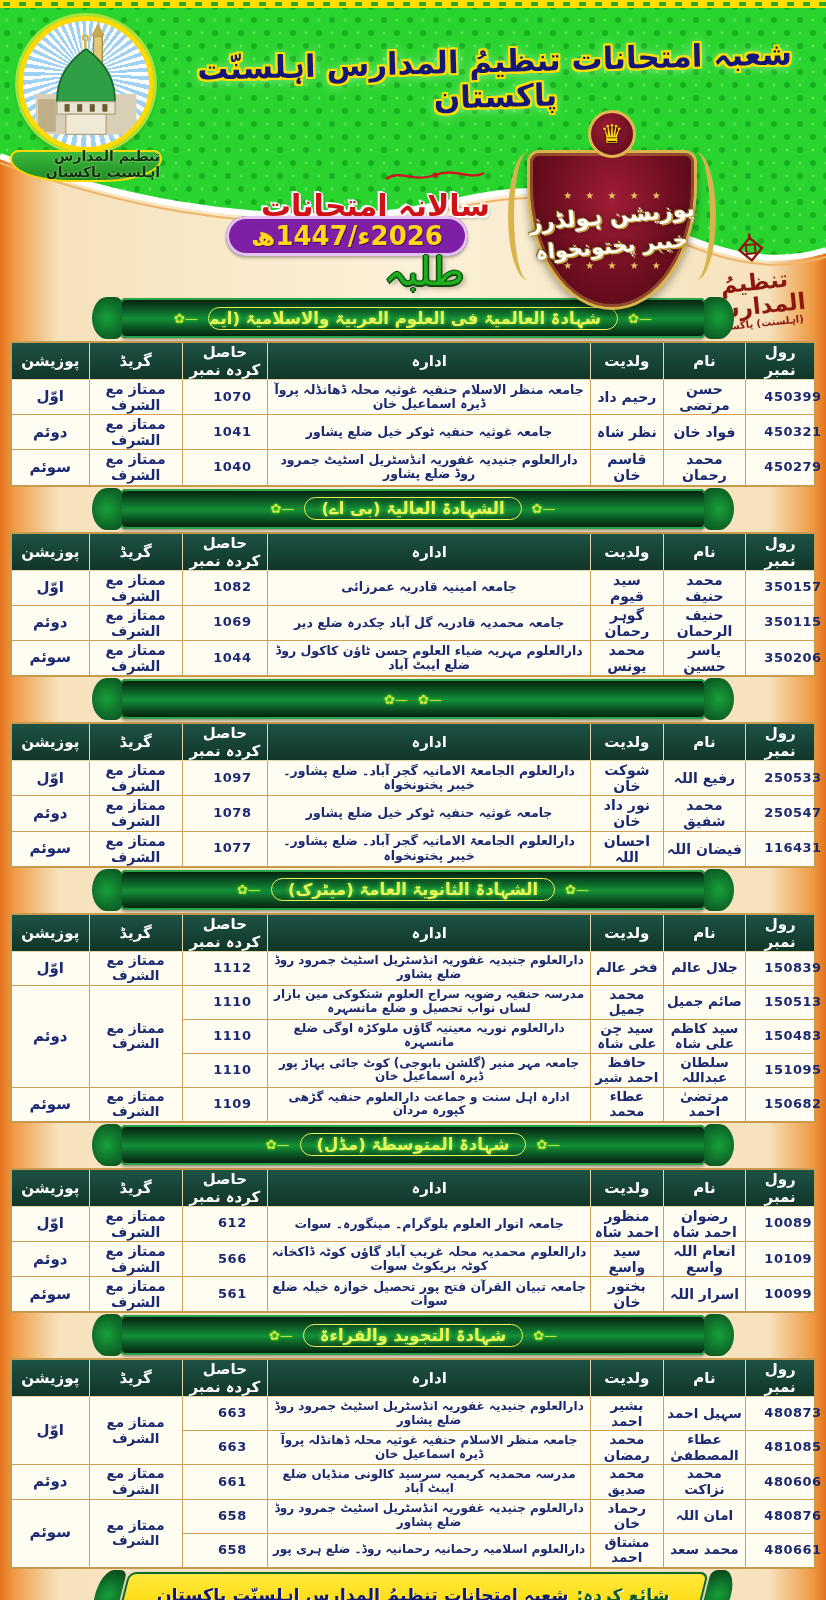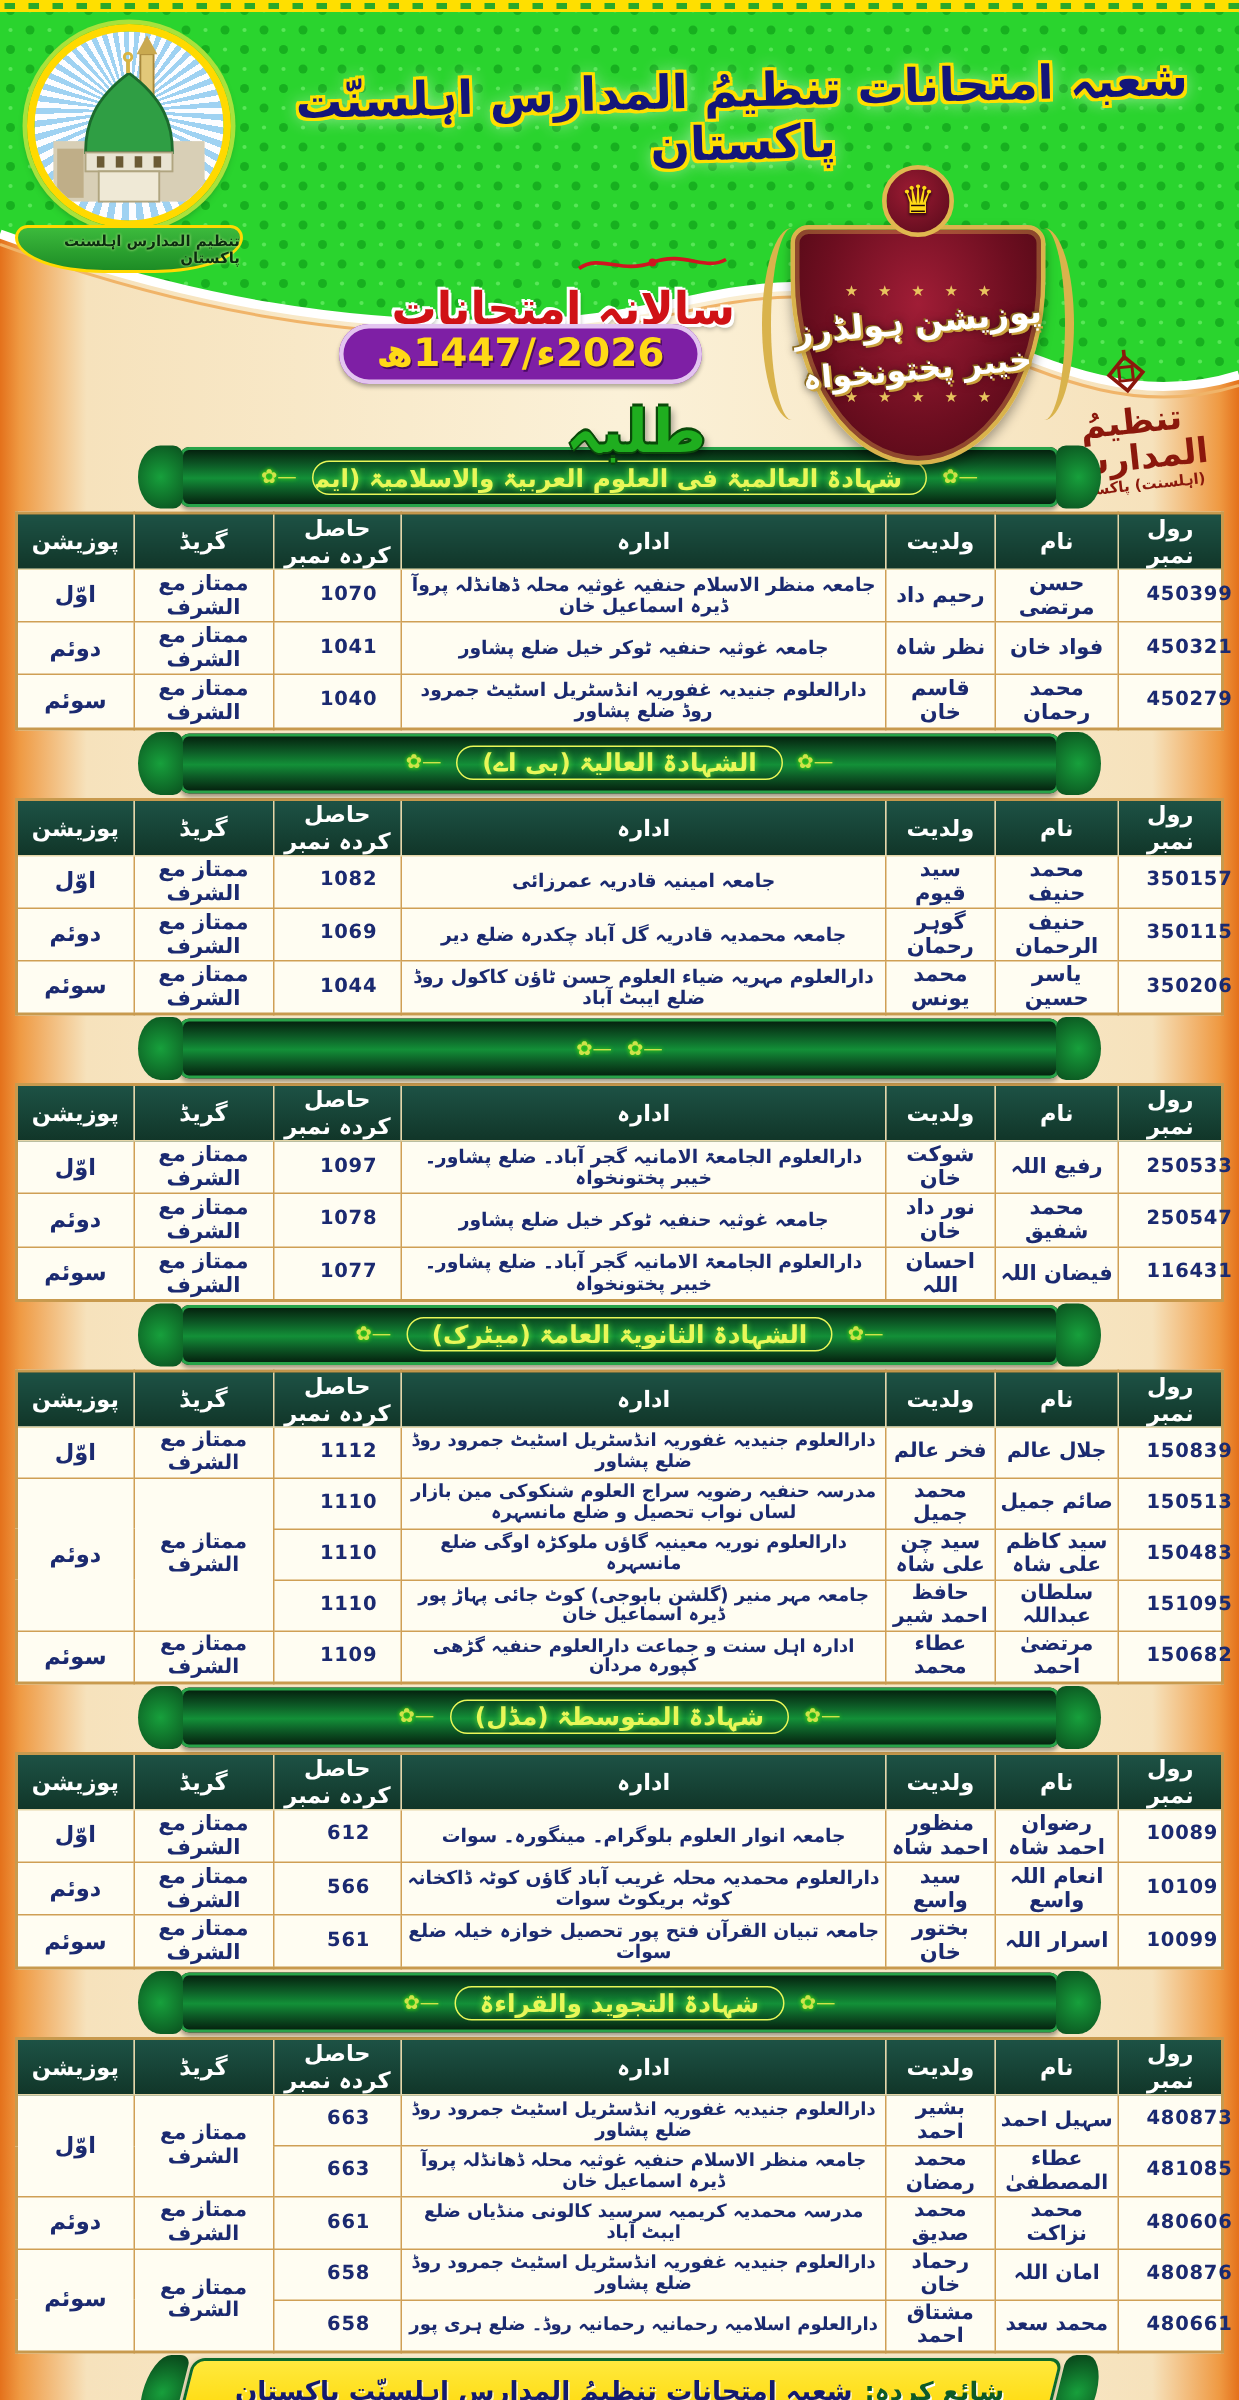--- a/index.html
+++ b/index.html
@@ -11,38 +11,38 @@
   .header{ position:relative; height:296px; }
   .header-bg{ position:absolute; inset:0; }
   .mosque-logo{ position:absolute; left:18px; top:16px; width:136px; height:136px; border-radius:50%;
     border:5px solid #ffd900; box-shadow:0 0 0 3px #a8e23c, 0 3px 6px rgba(0,0,0,.35);
     background:repeating-conic-gradient(from 0deg at 50% 42%, #fdfdff 0 4deg, #9fd2f2 4deg 8deg);
     overflow:hidden; z-index:5; }
   .mosque-logo svg{ position:absolute; inset:0; }
   .logo-ribbon{ position:absolute; left:10px; top:150px; width:152px; height:32px; z-index:6;
     background:linear-gradient(180deg,#3cba3c,#1d8c25); border:2px solid #ffd900;
     border-radius:10px 10px 70px 70px/10px 10px 28px 28px;
-    display:flex; align-items:center; justify-content:center;
-    color:#0b2d10; font-size:10px; font-weight:bold; direction:rtl; text-shadow:0 0 2px #d6ff9e; }
+    display:flex; align-items:flex-end; justify-content:center;
+    color:#0b2d10; font-size:14px; font-weight:bold; direction:rtl; text-shadow:0 0 2px #d6ff9e; }
   .main-title{ position:absolute; left:170px; right:6px; top:8px; height:142px; z-index:3;
     display:flex; align-items:center; justify-content:center; text-align:center;
     direction:rtl; color:#14167a; font-weight:bold; font-size:31px; line-height:1.12;
     transform:rotate(-1.5deg);
     text-shadow:2px 0 0 #ffdf00,-2px 0 0 #ffdf00,0 2px 0 #ffdf00,0 -2px 0 #ffdf00,
       2px 2px 0 #ffdf00,-2px -2px 0 #ffdf00,2px -2px 0 #ffdf00,-2px 2px 0 #ffdf00,0 0 12px rgba(255,255,255,.9); }
   .annual-block{ position:absolute; left:204px; top:168px; width:286px; text-align:right; z-index:4; }
   .annual-title{ direction:rtl; color:#d01216; font-size:30px; font-weight:bold;
     text-shadow:1.5px 0 #fff,-1.5px 0 #fff,0 1.5px #fff,0 -1.5px #fff,2px 2px 0 #fff,-2px -2px 0 #fff,2px 3px 3px rgba(0,0,0,.25); }
   .year-pill{ position:absolute; left:226px; top:216px; width:242px; height:40px; z-index:4;
     background:#7e1fa5; border-radius:20px; box-shadow:inset 0 0 0 3px #e3c4f0, 0 2px 3px rgba(0,0,0,.3);
     display:flex; align-items:center; justify-content:center; direction:rtl;
     color:#ffd916; font-size:26px; font-weight:bold; letter-spacing:1px;
     text-shadow:1px 1px 0 #4a0b63; }
-  .talaba{ position:absolute; left:324px; top:264px; width:200px; text-align:center; z-index:4;
-    color:#1fae1f; font-size:40px; font-weight:bold; direction:rtl;
+  .talaba{ position:absolute; left:324px; top:248px; width:200px; text-align:center; z-index:4;
+    color:#1fae1f; font-size:40px; font-weight:normal; direction:rtl;
     text-shadow:1.5px 0 #0a4a0a,-1.5px 0 #0a4a0a,0 1.5px #0a4a0a,0 -1.5px #0a4a0a,3px 3px 5px rgba(0,0,0,.35); }
   
   .shield-wrap{ position:absolute; right:116px; top:118px; width:196px; height:196px; z-index:5; }
   .shield-wrap::before,.shield-wrap::after{ content:""; position:absolute; top:34px; width:34px; height:128px;
     border:0 solid #d9b34c; }
   .shield-wrap::before{ left:-6px; border-left-width:6px; border-radius:50% 0 0 50%; }
   .shield-wrap::after{ right:-6px; border-right-width:6px; border-radius:0 50% 50% 0; }
   .crown-circle{ position:absolute; left:50%; top:-8px; transform:translateX(-50%); width:48px; height:48px;
     border-radius:50%; background:radial-gradient(circle at 40% 35%, #9c1b33, #560a1a); border:3px solid #e0b84f;
     display:flex; align-items:center; justify-content:center; color:#ffd916; font-size:26px; z-index:2;

